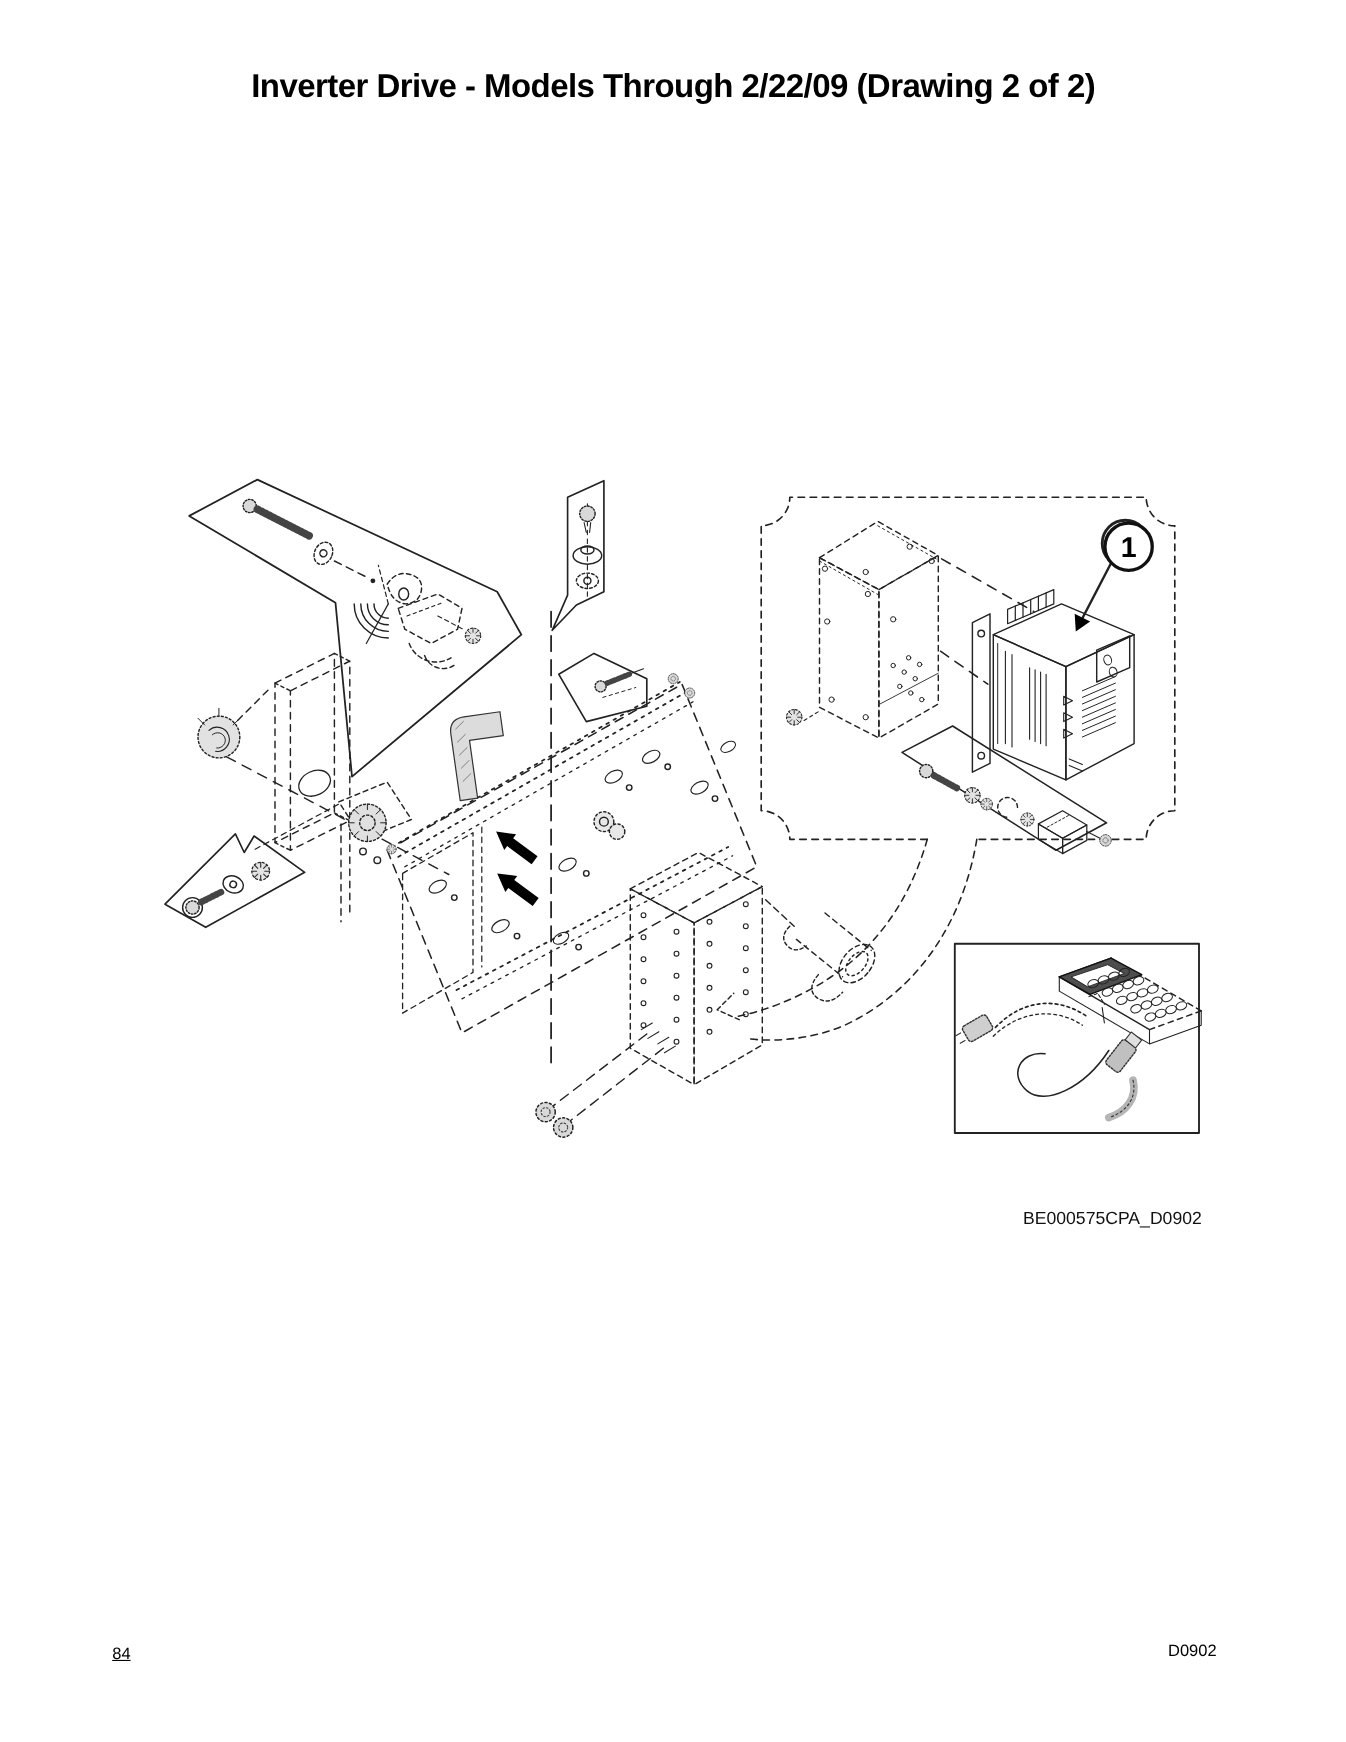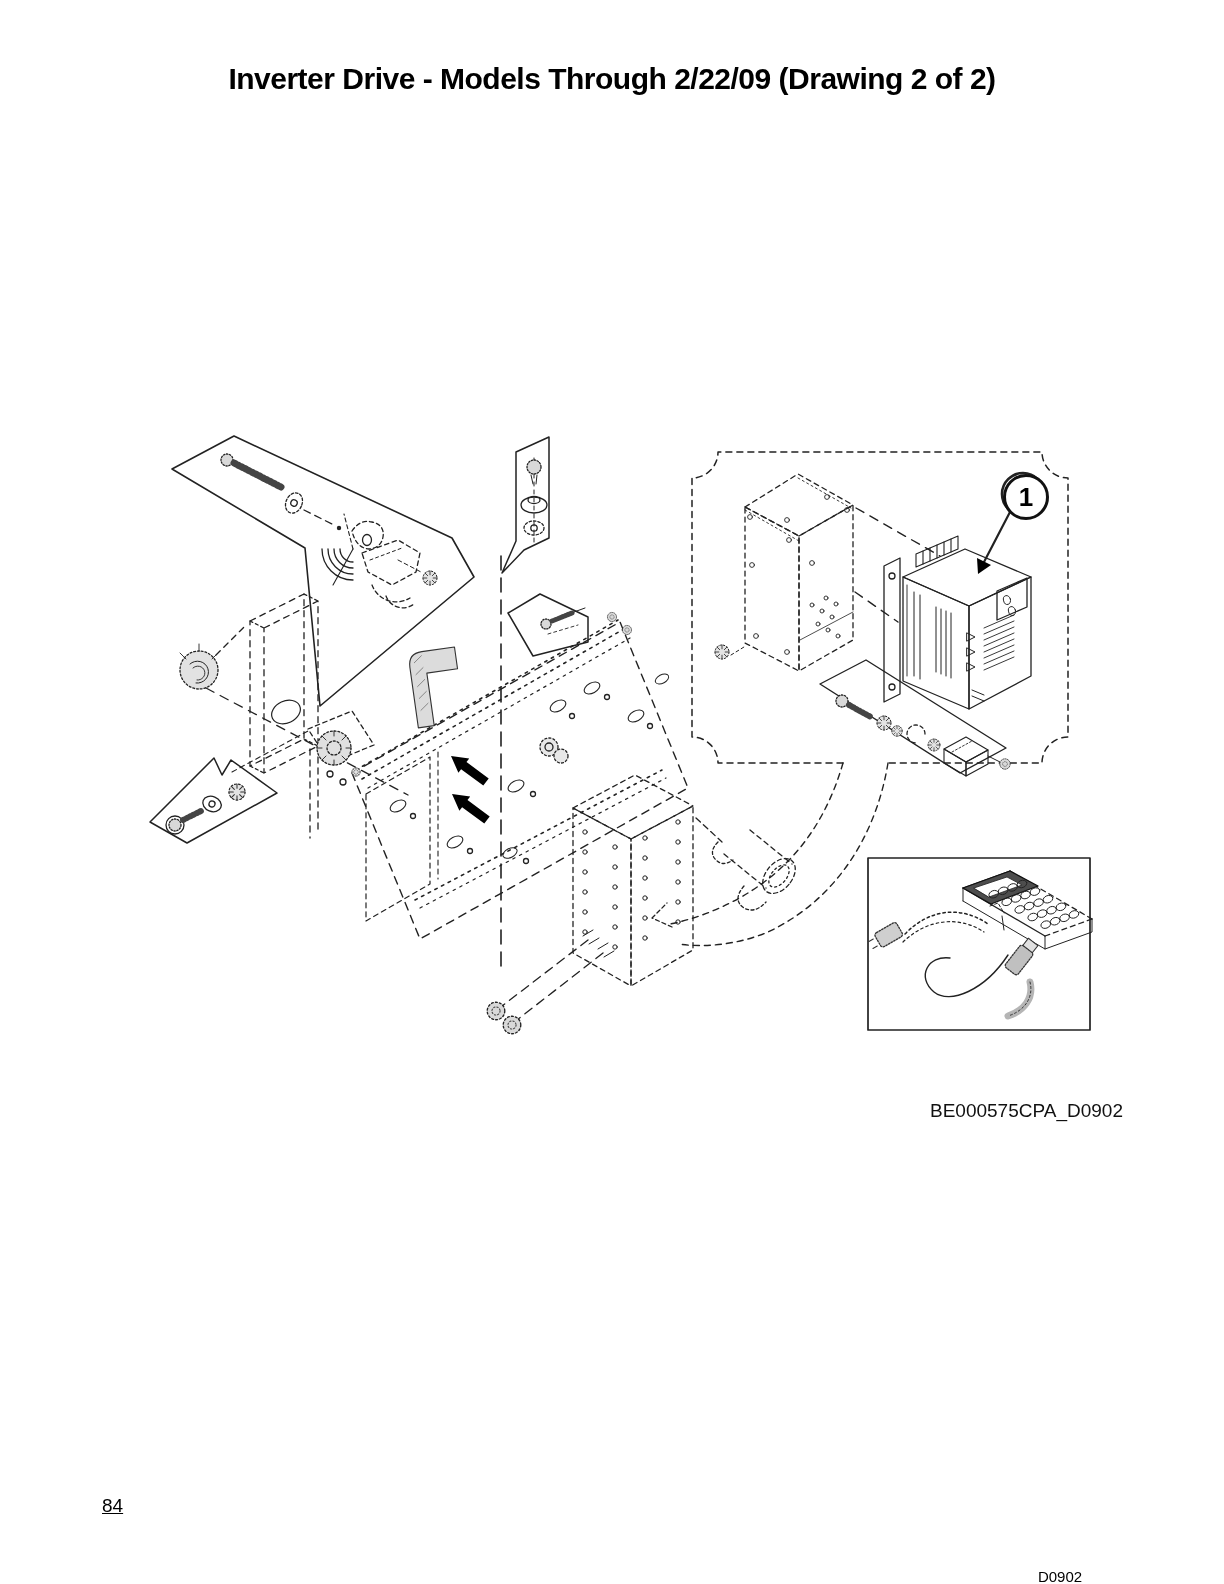--- a/index.html
+++ b/index.html
@@ -12,25 +12,25 @@
     font-size:30px;font-weight:bold;letter-spacing:-0.5px;
   }
   .diagram-svg{position:absolute;left:0;top:0;}
   .callout-badge{
     position:absolute;left:1003px;top:474px;width:40px;height:40px;
     border:3px solid #111;border-radius:50%;background:#fff;
     display:flex;align-items:center;justify-content:center;
     font-size:26px;font-weight:bold;
   }
   .figure-ref{
-    position:absolute;left:930px;top:1100px;font-size:19px;color:#111;
+    position:absolute;left:930px;top:1100px;font-size:16px;color:#111;
   }
-  .footer-pagenum{position:absolute;left:102px;top:1495px;font-size:19px;text-decoration:underline;}
+  .footer-pagenum{position:absolute;left:102px;top:1495px;font-size:15px;text-decoration:underline;}
   .footer-copyright{position:absolute;left:0;top:1500px;width:100%;text-align:center;font-size:15.5px;}
-  .footer-doccode{position:absolute;left:1014px;top:1568px;width:92px;text-align:center;font-size:15px;}
+  .footer-doccode{position:absolute;left:1014px;top:1492px;width:92px;text-align:right;font-size:15px;}
 </style>
 </head>
 <body>
 
 <div class="page">
 
   <div class="title">Inverter Drive - Models Through 2/22/09 (Drawing 2 of 2)</div>
 
   <svg class="diagram-svg" width="1224" height="1584" viewBox="0 0 1224 1584" xmlns="http://www.w3.org/2000/svg">
     <defs>

